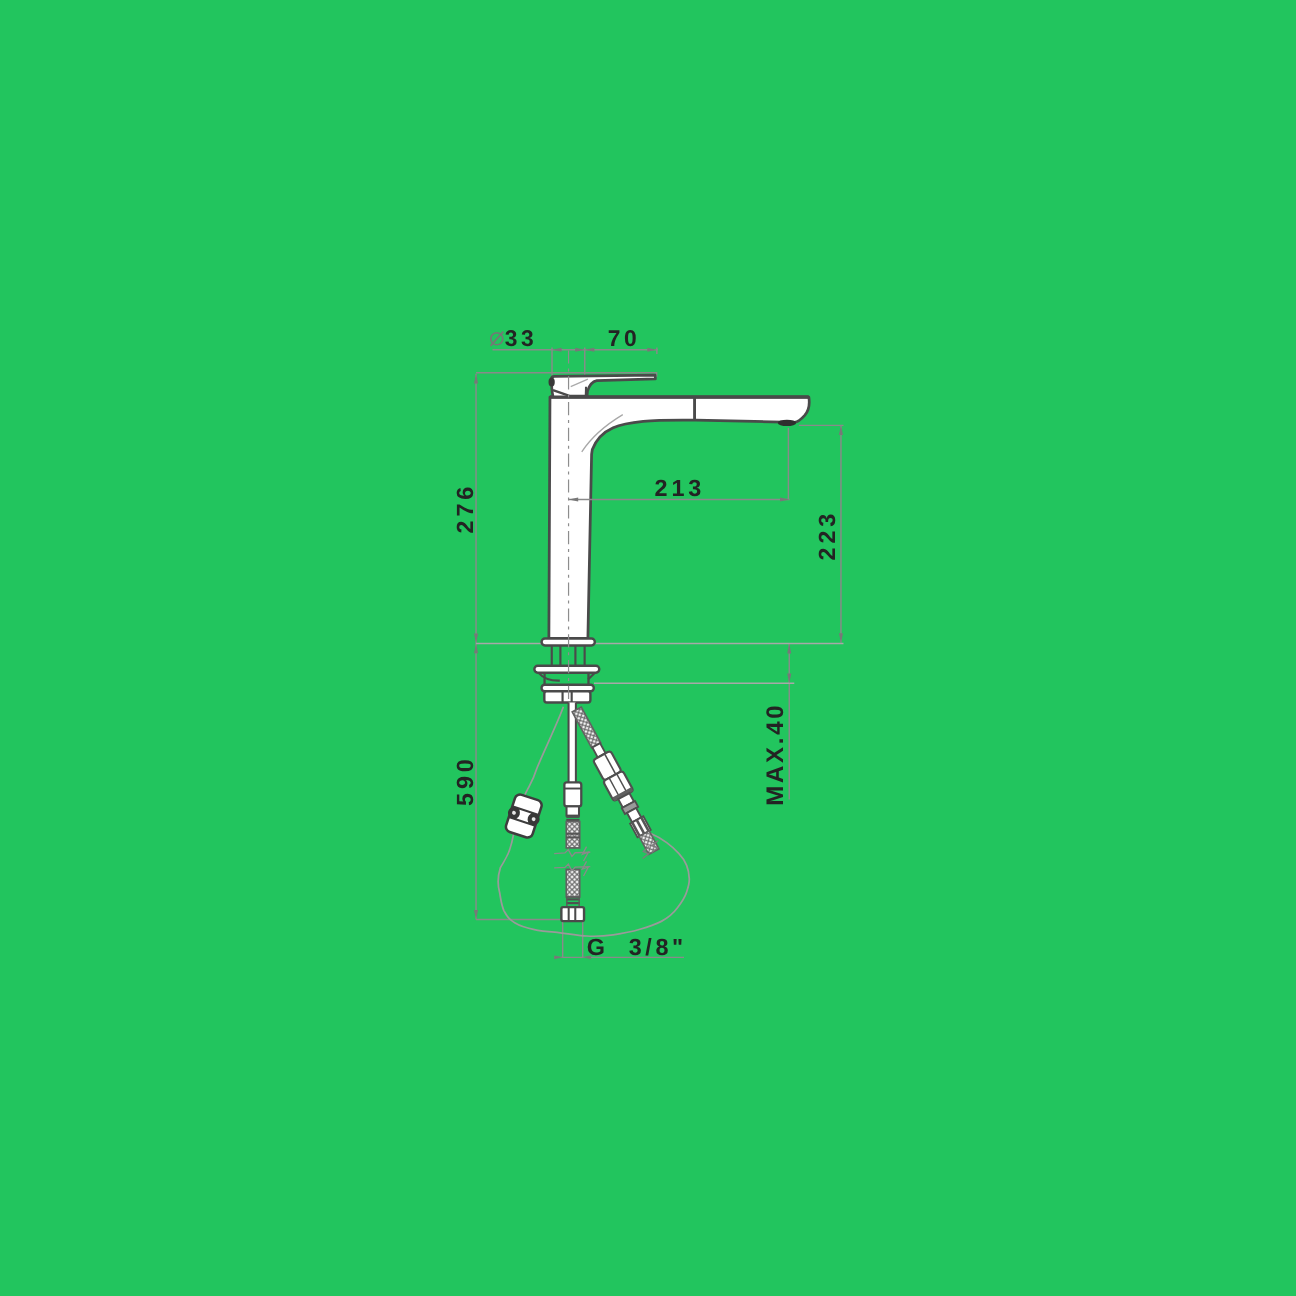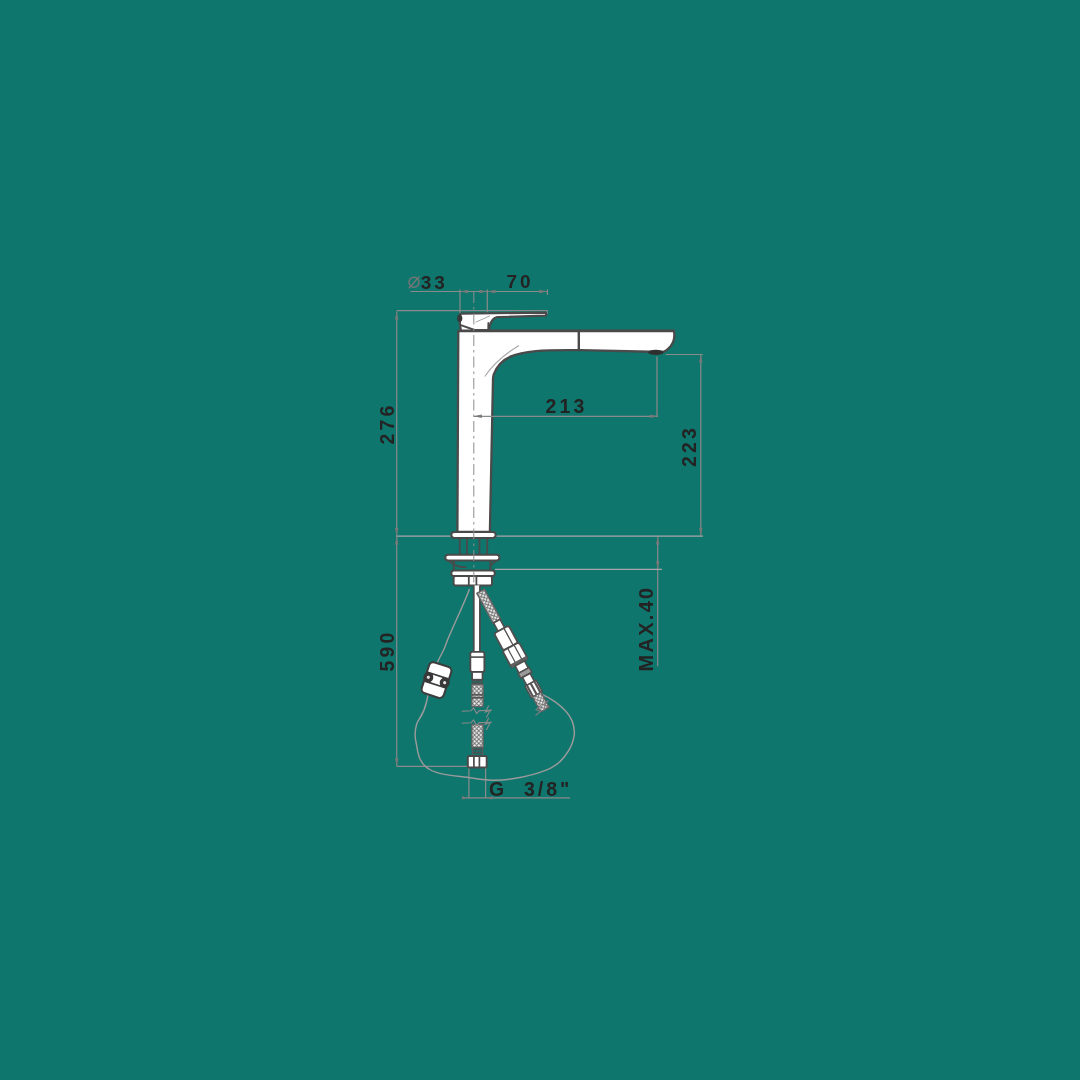--- a/index.html
+++ b/index.html
@@ -1,16 +1,16 @@
 <!DOCTYPE html>
 <html><head>
 <meta charset="utf-8">
 <style>
   html,body{margin:0;padding:0;background:#ffffff;}
-  .wrap{width:1080px;height:1080px;position:relative;overflow:hidden;background:#0f766e;}
+  .wrap{width:1080px;height:1080px;position:relative;overflow:hidden;background:#22c55e;}
   svg{position:absolute;left:0;top:0;filter:blur(0.45px);}
   text{font-family:"Liberation Sans",sans-serif;font-weight:bold;fill:#232323;}
 </style>
 </head>
 <body>
 <div class="wrap">
 <svg width="1080" height="1080" viewBox="0 0 1080 1080">
 <defs>
 <pattern id="br" width="4.2" height="4.2" patternUnits="userSpaceOnUse">
   <rect width="4.2" height="4.2" fill="#f2f2f2"></rect>

